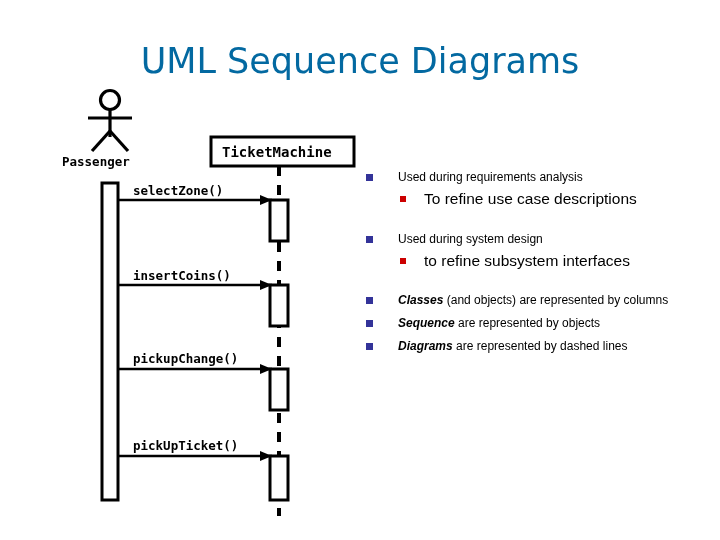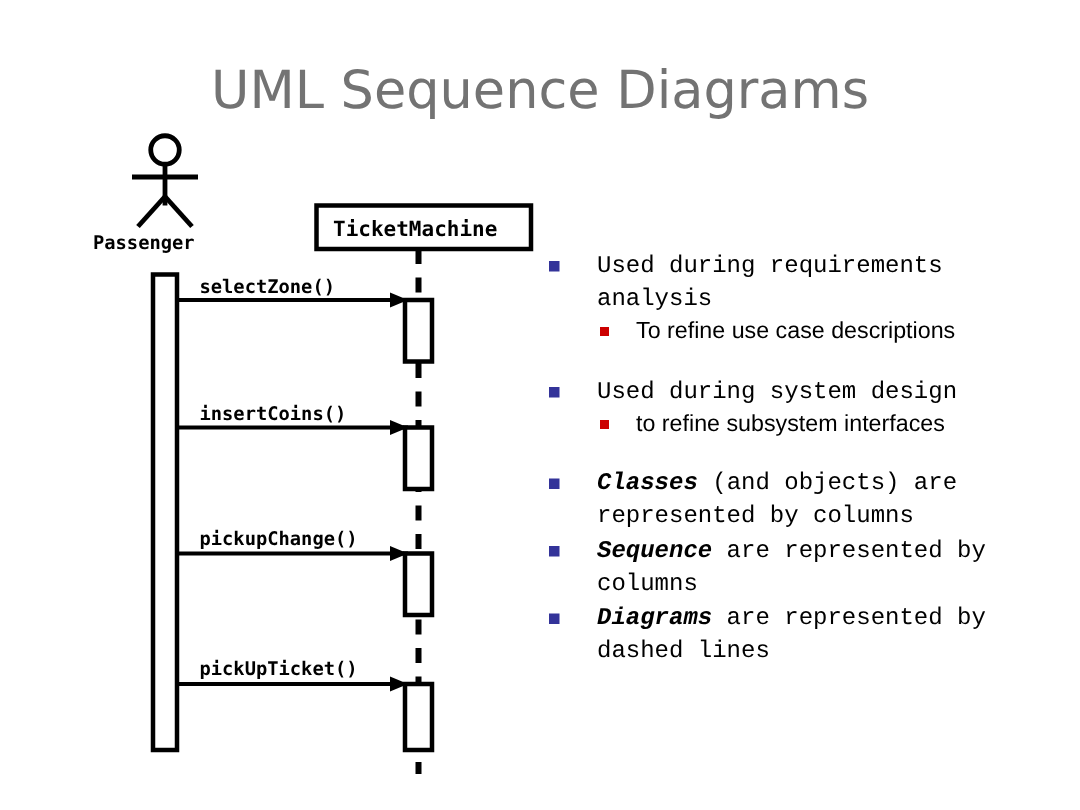--- a/index.html
+++ b/index.html
@@ -18,21 +18,21 @@
   
   #slide-title {
     position: absolute;
     left: 0;
     top: 40px;
     width: 720px;
     text-align: center;
     font-family: "DejaVu Sans", sans-serif;
     font-size: 35px;
     line-height: 42px;
-    color: #737373;
+    color: #0369a1;
     letter-spacing: 0px;
     white-space: nowrap;
   }
 
   
   #diagram {
     position: absolute;
     left: 0;
     top: 0;
     width: 360px;
@@ -66,24 +66,23 @@
     top: 166px;
     width: 348px;
   }
   .blt {
     position: relative;
     display: block;
     color: #000000;
   }
   .blt-l1 {
     padding-left: 36px;
-    font-size: 16px;
+    font-size: 12px;
     line-height: 22px;
     margin-bottom: 1px;
-    font-family: Liberation Mono, monospace;
   }
   .blt-l2 {
     padding-left: 62px;
     font-size: 15.5px;
     line-height: 19.5px;
     margin-bottom: 0px;
   }
   .marker {
     position: absolute;
     display: block;
@@ -187,21 +186,21 @@
     <span>to refine subsystem interfaces</span>
   </div>
 
   <div class="blt blt-l1 gap-sm">
     <span class="marker marker-l1"></span>
     <span class="kw">Classes</span><span> (and objects) are represented by columns</span>
   </div>
 
   <div class="blt blt-l1">
     <span class="marker marker-l1"></span>
-    <span class="kw">Sequence</span><span> are represented by columns</span>
+    <span class="kw">Sequence</span><span> are represented by objects</span>
   </div>
 
 
   <div class="blt blt-l1">
     <span class="marker marker-l1"></span>
     <span class="kw">Diagrams</span><span> are represented by dashed lines</span>
   </div>
 
 </div>
 

